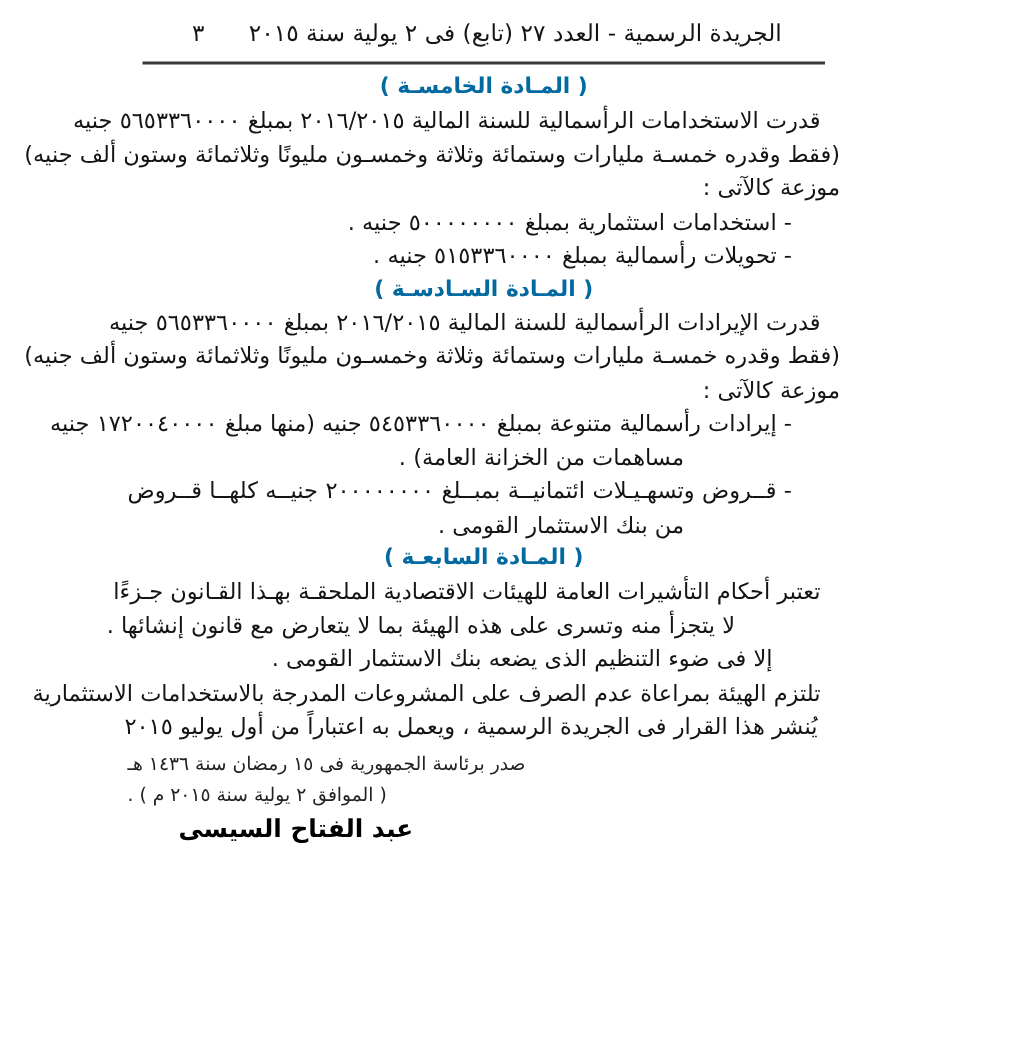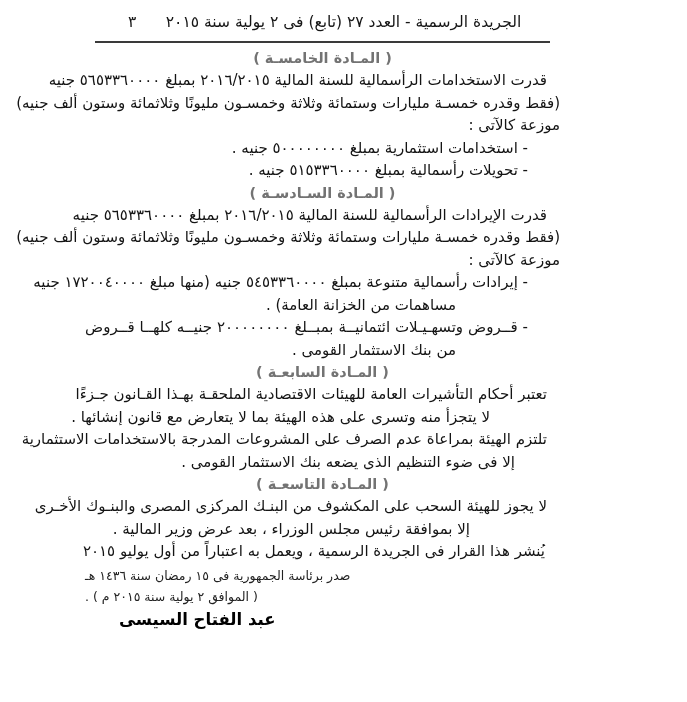--- a/index.html
+++ b/index.html
@@ -10,21 +10,21 @@
   .masthead{
     padding-top:13px;text-align:center;font-size:15.5px;line-height:19px;color:#151515;
   }
   .page-num{
     position:absolute;top:13px;left:128px;font-size:15.5px;color:#151515;
   }
   .rule{height:2px;background:#3a3a3a;margin:9px 137px 0 95px;}
   main{margin:6px 127px 0 85px;}
   .art-heading{
     font-size:14.5px;font-weight:700;text-align:center;
-    margin:2px 0;line-height:18px;color:#737373;
+    margin:2px 0;line-height:18px;color:#0369a1;
   }
   .line{
     font-size:15px;line-height:22.5px;margin:0;text-align:right;
     white-space:nowrap;color:#141414;
   }
   .just{text-align:justify;text-align-last:justify;}
   .pindent{padding-right:13px;}
   .bullet{padding-right:32px;}
   .hang{padding-right:104px;}
   .ind15{padding-right:15px;}
@@ -73,29 +73,24 @@
       <p class="line hang">من بنك الاستثمار القومى .</p>
     </section>
 
     <section>
       <h2 class="art-heading">( المـادة السابعـة )</h2>
       <p class="line pindent just">تعتبر أحكام التأشيرات العامة للهيئات الاقتصادية الملحقـة بهـذا القـانون جـزءًا</p>
       <p class="line ind70">لا يتجزأ منه وتسرى على هذه الهيئة بما لا يتعارض مع قانون إنشائها .</p>
     </section>
 
     <section>
+      <p class="line ind45">إلا فى ضوء التنظيم الذى يضعه بنك الاستثمار القومى .</p>
       <p class="line pindent just">تلتزم الهيئة بمراعاة عدم الصرف على المشروعات المدرجة بالاستخدامات الاستثمارية</p>
-      <p class="line ind45">إلا فى ضوء التنظيم الذى يضعه بنك الاستثمار القومى .</p>
     </section>
 
-    <section>
-      <h2 class="art-heading">( المـادة التاسعـة )</h2>
-      <p class="line pindent just">لا يجوز للهيئة السحب على المكشوف من البنـك المركزى المصرى والبنـوك الأخـرى</p>
-      <p class="line ind90">إلا بموافقة رئيس مجلس الوزراء ، بعد عرض وزير المالية .</p>
-    </section>
 
     <section>
       <p class="line ind15">يُنشر هذا القرار فى الجريدة الرسمية ، ويعمل به اعتباراً من أول يوليو ٢٠١٥</p>
     </section>
 
   </main>
 
   <footer>
     <p class="small-line issued">صدر برئاسة الجمهورية فى ١٥ رمضان سنة ١٤٣٦ هـ</p>
     <p class="small-line corresp">( الموافق ٢ يولية سنة ٢٠١٥ م ) .</p>

